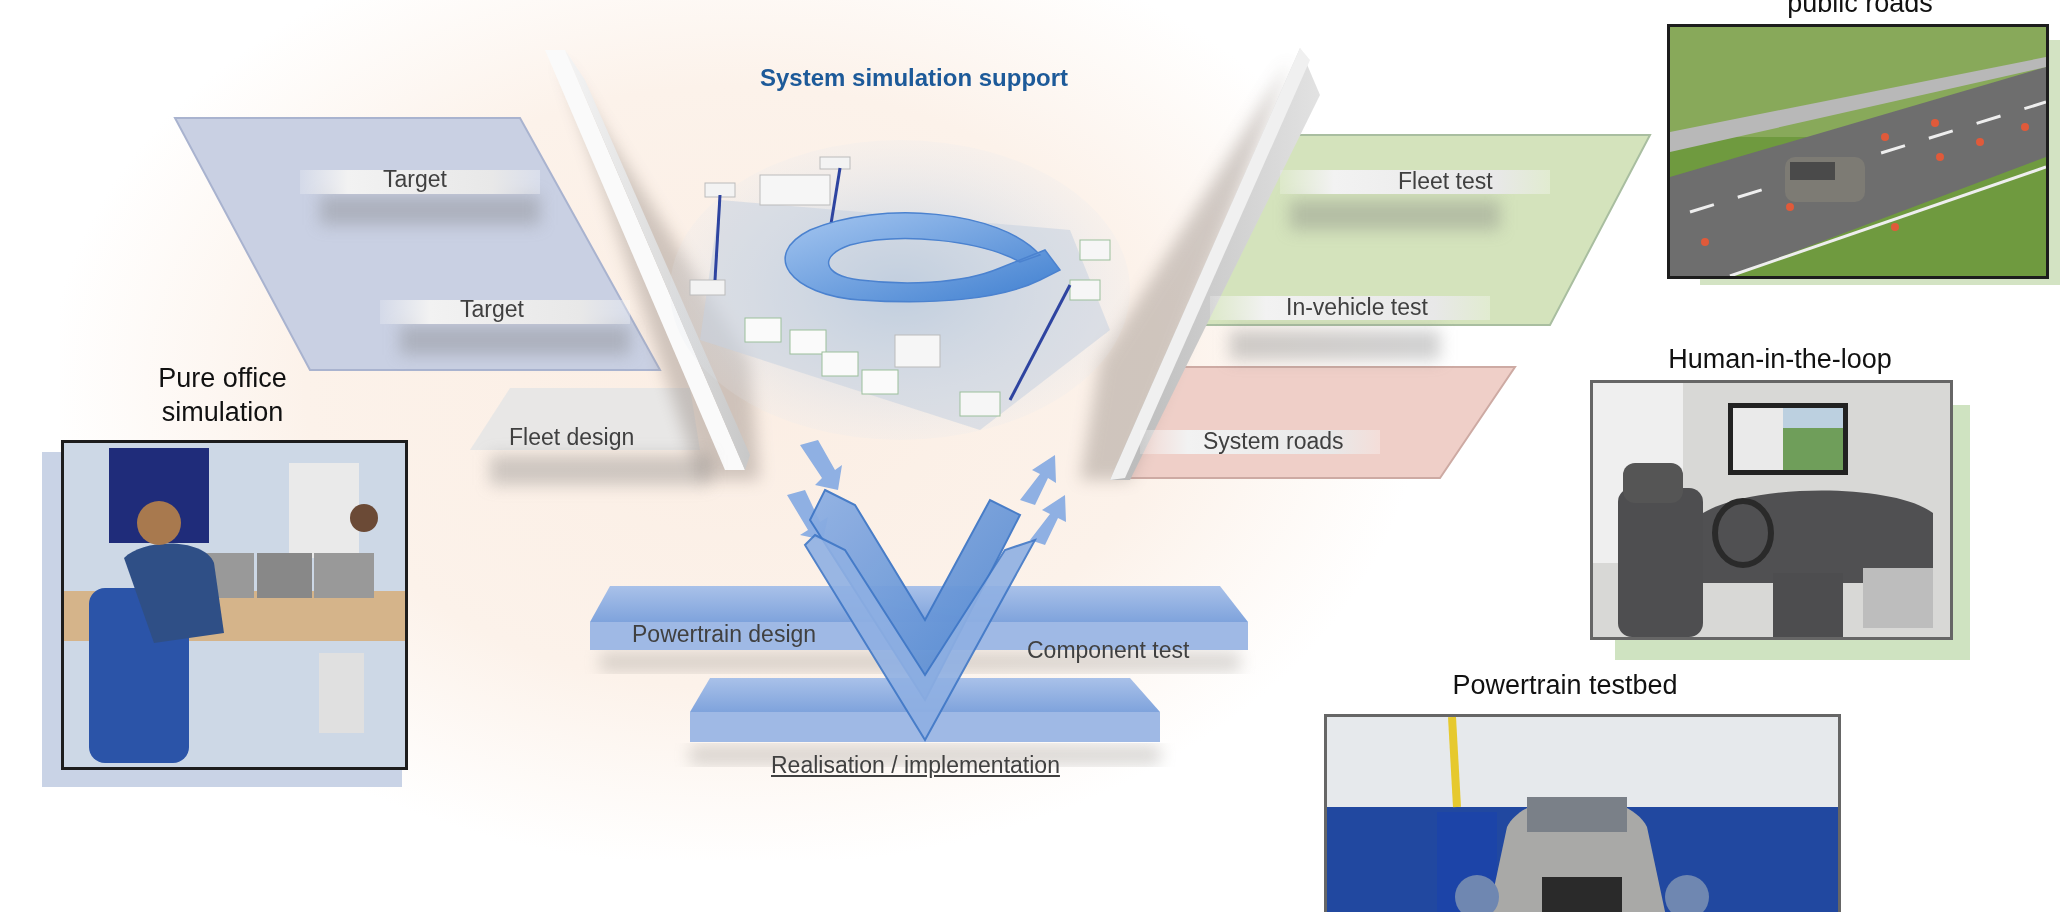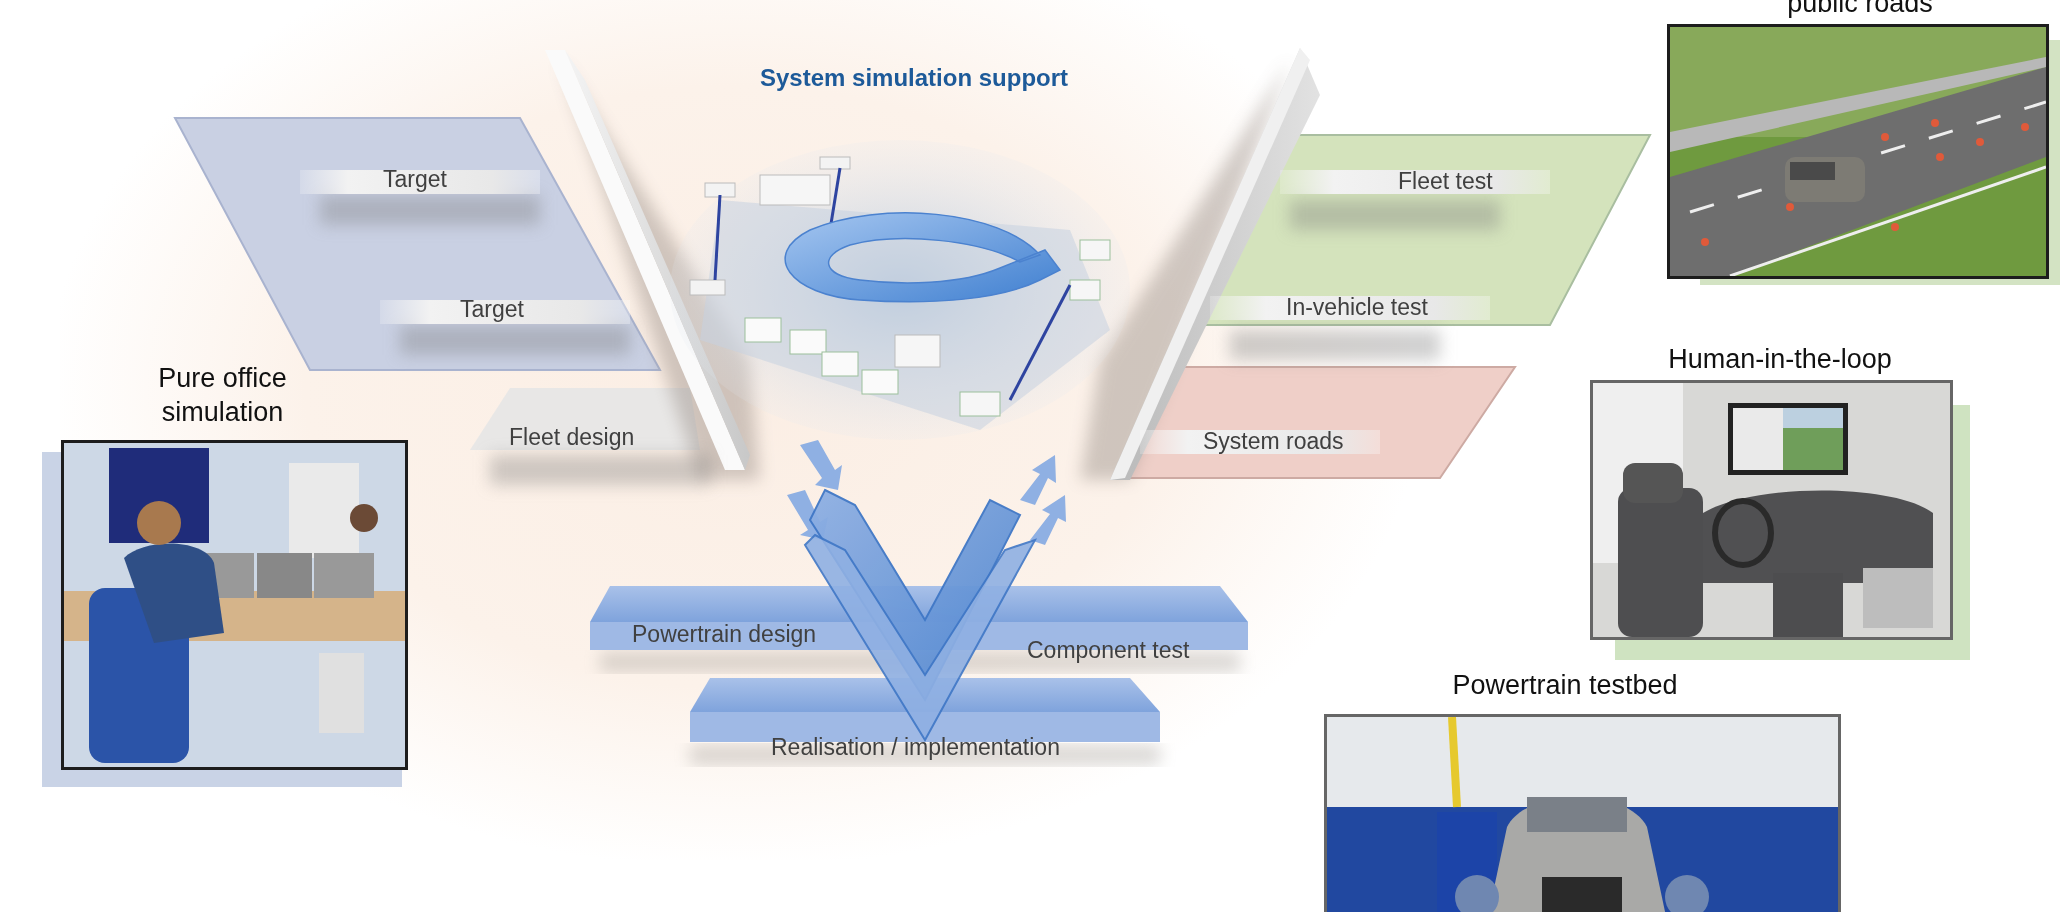--- a/index.html
+++ b/index.html
@@ -130,21 +130,21 @@
 
 <div class="shelf-shadow" style="left:1230px;top:330px;width:210px;"></div>
 <div class="shelf" style="left:1210px;top:296px;width:280px;"></div>
 <div class="label" style="left:1286px;top:294px;">In-vehicle test</div>
 
 <div class="shelf" style="left:1140px;top:430px;width:240px;"></div>
 <div class="label" style="left:1203px;top:428px;">System roads</div>
 
 <div class="label" style="left:632px;top:621px;">Powertrain design</div>
 <div class="label" style="left:1027px;top:621px;margin-top:16px;">Component test</div>
-<div class="label" style="left:771px;top:734px;">Realisation / implementation</div>
+<div class="label" style="left:771px;top:752px;text-decoration:underline;">Realisation / implementation</div>
 
 <div class="caption" style="left:1760px;top:-14px;width:200px;"><span>public roads</span></div>
 <div class="photo-bg" style="left:1700px;top:40px;width:360px;height:245px;background:#d3e3c3;"></div>
 <div class="photo" style="left:1667px;top:24px;width:382px;height:255px;">
   <svg width="376" height="249">
     <rect width="376" height="249" fill="#6f9a3f"></rect>
     <rect width="376" height="110" fill="#88a95a"></rect>
     <polygon points="0,150 376,40 376,130 60,249 0,249" fill="#6e6e6e"></polygon>
     <polygon points="0,105 376,30 376,40 0,125" fill="#b8b8b8"></polygon>
     <line x1="20" y1="185" x2="376" y2="75" stroke="#eee" stroke-width="3" stroke-dasharray="25 25"></line>

